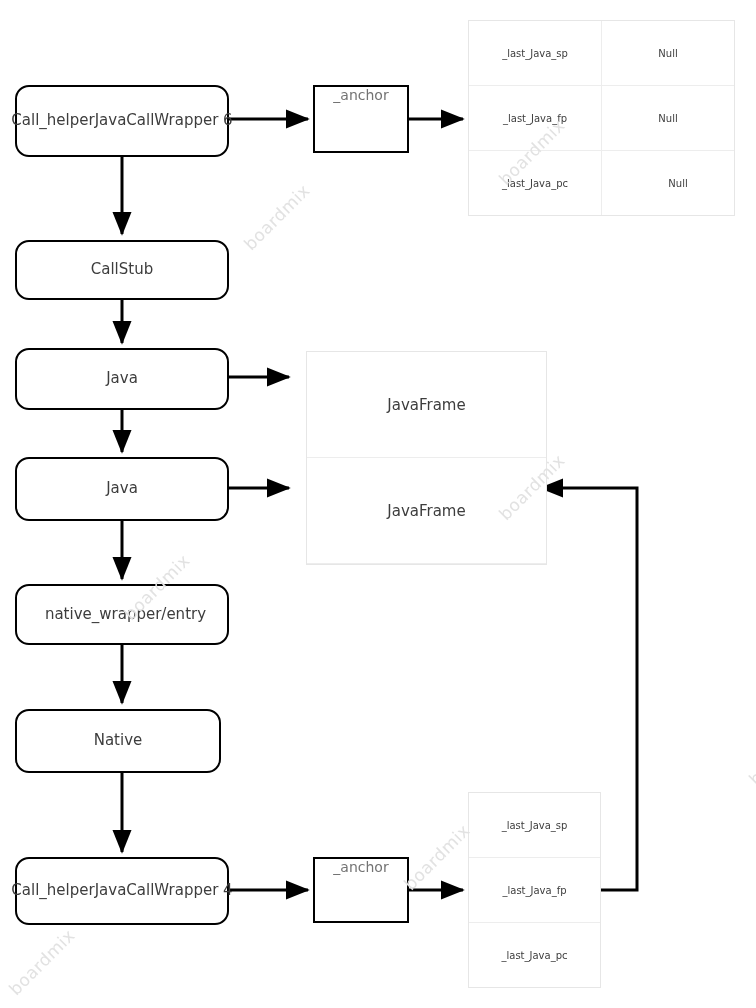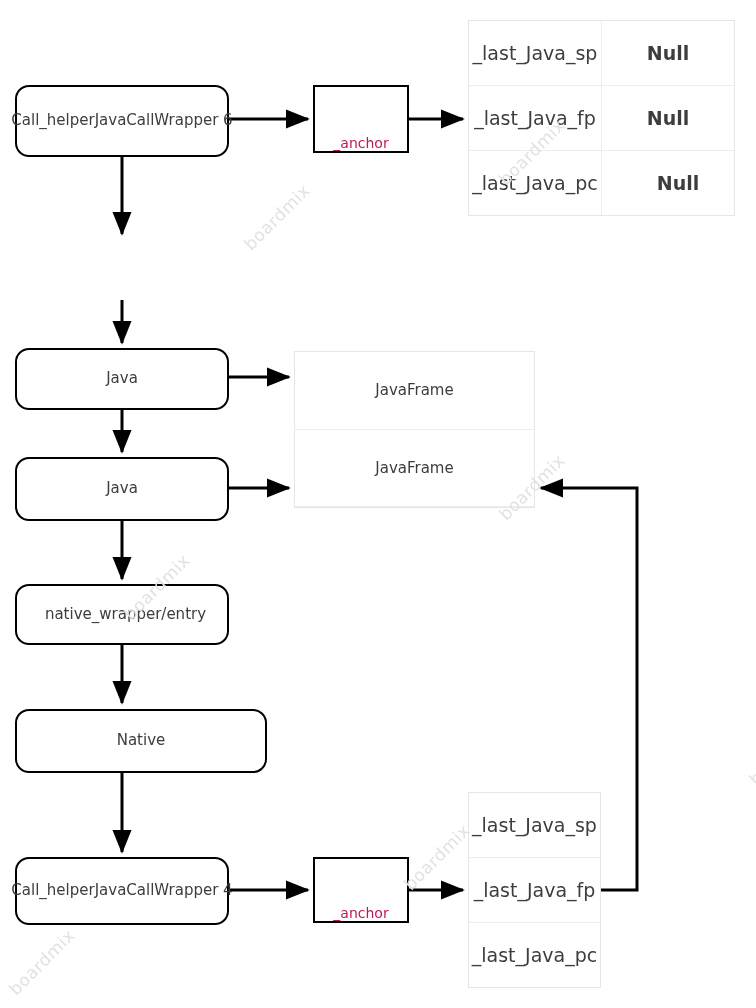--- a/index.html
+++ b/index.html
@@ -40,23 +40,23 @@
   }
 
   
   .anchor-node {
     position: absolute;
     box-sizing: border-box;
     border: 2.5px solid #000000;
     border-radius: 0;
     background: #ffffff;
     display: flex;
-    align-items: flex-end;
+    align-items: flex-start;
     justify-content: center;
-    color: #be185d;
+    color: #737373;
     font-size: 14px;
     z-index: 4;
   }
 
   
   .ltable {
     position: absolute;
     box-sizing: border-box;
     border: 1px solid #e6e6e6;
     background: #ffffff;
@@ -68,25 +68,25 @@
     display: flex;
     flex: 1 1 0;
     border-bottom: 1px solid #ededed;
   }
   .ltrow:last-child { border-bottom: none; gap: 20px; }
   .ltcell {
     display: flex;
     align-items: center;
     justify-content: center;
     color: #3d3d3d;
-    font-size: 19px;
+    font-size: 10px;
     box-sizing: border-box;
   }
   .ltcell.c-label { flex: 0 0 133px; border-right: 1px solid #ededed; }
-  .ltcell.c-value { flex: 1 1 auto; font-weight: bold; }
+  .ltcell.c-value { flex: 1 1 auto; }
   .ltcell.c-full  { flex: 1 1 auto; }
 
   
   #javaframe-table .ltrow { border-bottom: 1px solid #ededed; }
   #javaframe-table .ltcell { font-size: 15px; }
 
   
   #wires {
     position: absolute;
     left: 0; top: 0;
@@ -138,34 +138,37 @@
     <line x1="409" y1="890" x2="463" y2="890" stroke="#000" stroke-width="3" marker-end="url(#arrow)"></line>
 
     <path d="M601,890 L637,890 L637,488 L541,488" fill="none" stroke="#000" stroke-width="3" marker-end="url(#arrow)"></path>
   </svg>
 
   <div class="node" id="node-call-helper-0" style="left:15px; top:85px; width:214px; height:72px;">
     <span class="line">Call_helper</span>
     <span class="line">JavaCallWrapper 6</span>
   </div>
 
+  <div class="node" id="node-call-stub" style="left:15px; top:240px; width:214px; height:60px;">
+    <span class="line">CallStub</span>
+  </div>
 
   <div class="node" id="node-java-1" style="left:15px; top:348px; width:214px; height:62px;">
     <span class="line">Java</span>
   </div>
 
   <div class="node" id="node-java-2" style="left:15px; top:457px; width:214px; height:64px;">
     <span class="line">Java</span>
   </div>
 
   <div class="node" id="node-native-wrapper" style="left:15px; top:584px; width:214px; height:61px;padding-left:7px;">
     <span class="line">native_wrapper/entry</span>
   </div>
 
-  <div class="node" id="node-native" style="left:15px; top:709px; width:252px; height:64px;">
+  <div class="node" id="node-native" style="left:15px; top:709px; width:206px; height:64px;">
     <span class="line">Native</span>
   </div>
 
   <div class="node" id="node-call-helper-1" style="left:15px; top:857px; width:214px; height:68px;">
     <span class="line">Call_helper</span>
     <span class="line">JavaCallWrapper 4</span>
   </div>
 
   <div class="anchor-node" id="node-anchor-top" style="left:313px; top:85px; width:96px; height:68px;">
     <span>_anchor</span>
@@ -183,21 +186,21 @@
     <div class="ltrow">
       <div class="ltcell c-label">_last_Java_fp</div>
       <div class="ltcell c-value">Null</div>
     </div>
     <div class="ltrow">
       <div class="ltcell c-label">_last_Java_pc</div>
       <div class="ltcell c-value">Null</div>
     </div>
   </div>
 
-  <div class="ltable" id="javaframe-table" style="left:294px; top:351px; width:241px; height:157px;">
+  <div class="ltable" id="javaframe-table" style="left:306px; top:351px; width:241px; height:214px;">
     <div class="ltrow">
       <div class="ltcell c-full">JavaFrame</div>
     </div>
     <div class="ltrow">
       <div class="ltcell c-full">JavaFrame</div>
     </div>
   </div>
 
   <div class="ltable" id="anchor-bottom-table" style="left:468px; top:792px; width:133px; height:196px;">
     <div class="ltrow">

